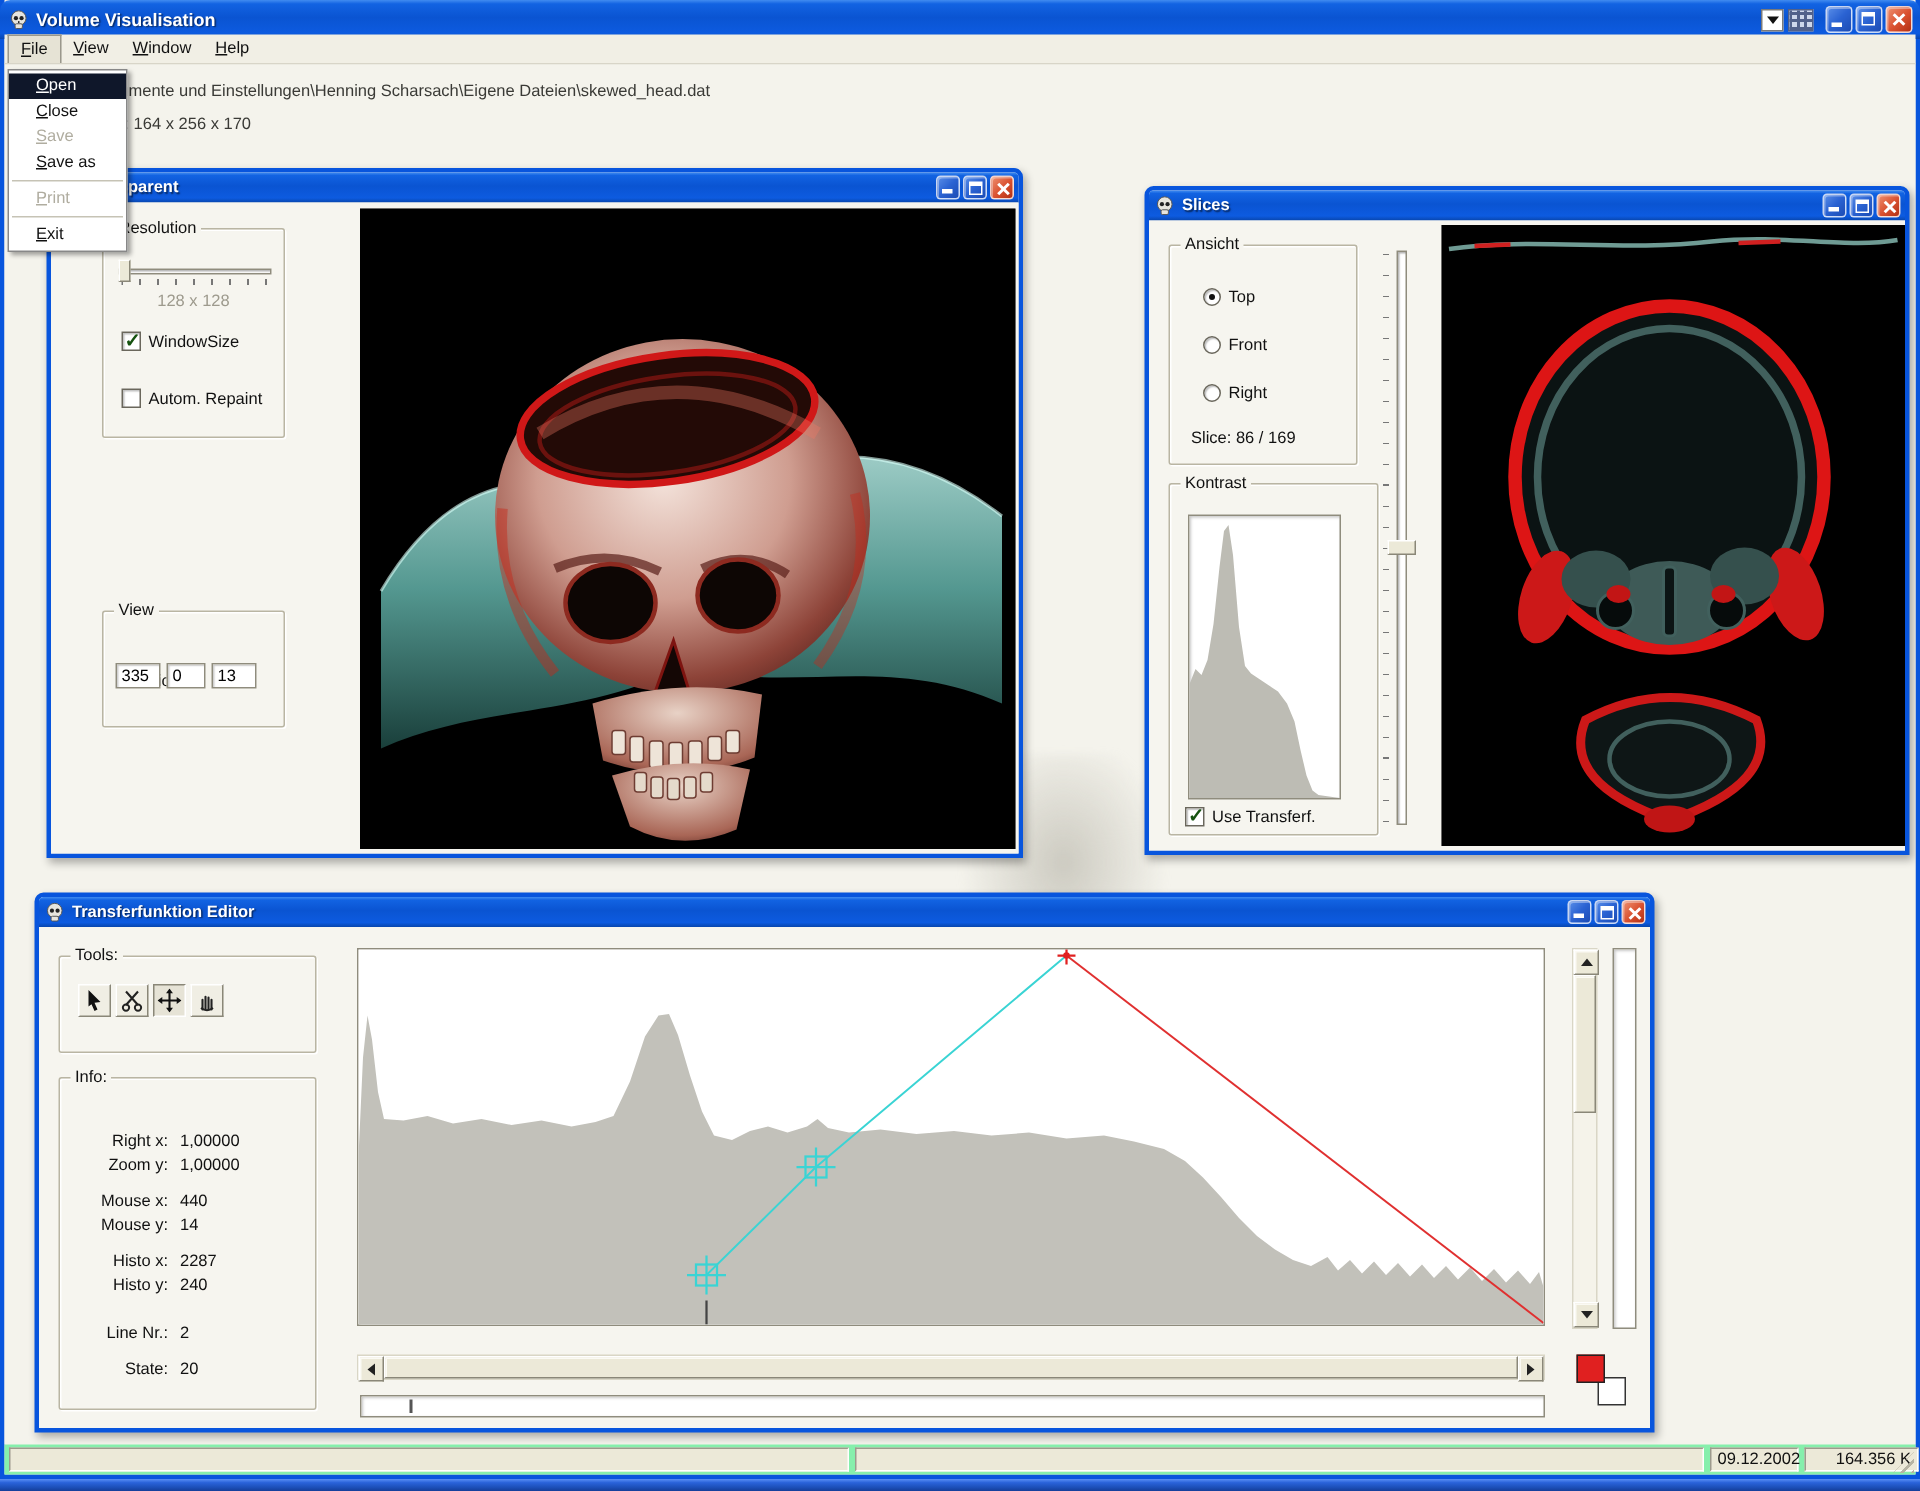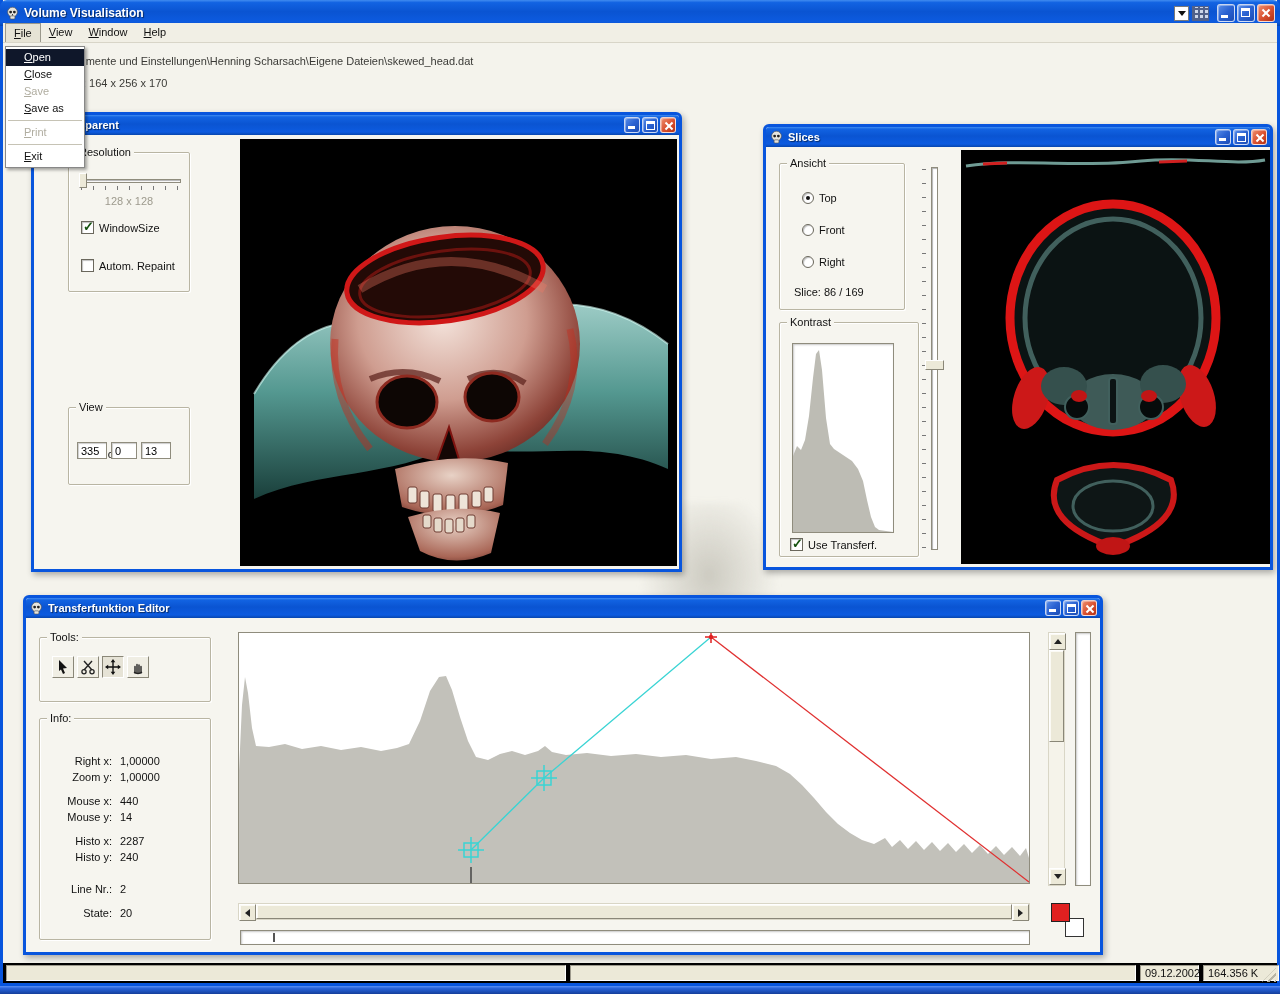--- a/index.html
+++ b/index.html
@@ -107,21 +107,21 @@
   
   .toolbtn { position: absolute; width: 22px; height: 22px; background: #f0eee4; border: 1px solid; border-color: #fff #8a8778 #8a8778 #fff; display: flex; align-items: center; justify-content: center; }
   .toolbtn.pressed { border-color: #8a8778 #fff #fff #8a8778; background: #e6e3d6; }
 
   
   .inforow { position: absolute; left: 0; width: 100%; }
   .inforow .lab { position: absolute; left: 6px; width: 66px; text-align: right; }
   .inforow .val { position: absolute; left: 80px; }
 
   
-  .statusbar { position: absolute; left: 0; right: 0; bottom: 0; height: 20px; background: #000000; }
+  .statusbar { position: absolute; left: 0; right: 0; bottom: 0; height: 20px; background: #86efac; }
   .sb-cell { position: absolute; top: 2px; height: 16px; border: 1px solid; border-color: #9d9a8d #fff #fff #9d9a8d; padding: 1px 4px; background: #ece9d8; }
   .grip { position: absolute; right: 1px; bottom: 1px; width: 14px; height: 14px;
     background-image: repeating-linear-gradient(135deg, transparent 0 3px, #b7b4a4 3px 5px); clip-path: polygon(100% 0, 100% 100%, 0 100%); }
 
   .taskbar-strip { position: absolute; left: 0; bottom: 0; width: 1280px; height: 8px;
     background: linear-gradient(180deg, #5a8ff5 0%, #2a63da 30%, #1c4fb8 70%, #153e99 100%); }
 
   .blackview { position: absolute; background: #000; overflow: hidden; }
 </style>
 </head>
@@ -505,19 +505,19 @@
         <div class="menu-sep"></div>
         <div class="menu-item uf">Exit</div>
       </div>
 
     </div>
 
     <div class="statusbar">
       <div class="sb-cell" style="left:3px; width:560px;"></div>
       <div class="sb-cell" style="left:567px; width:566px;"></div>
       <div class="sb-cell" style="left:1137px; width:59px; text-align:center;">09.12.2002</div>
-      <div class="sb-cell" style="left:1200px; width:76px; text-align:left;">164.356 K</div>
+      <div class="sb-cell" style="left:1200px; width:76px; text-align:right;">164.356 K</div>
       <div class="grip"></div>
     </div>
   </div>
 
   <div class="taskbar-strip"></div>
 </div>
 
 </body></html>

